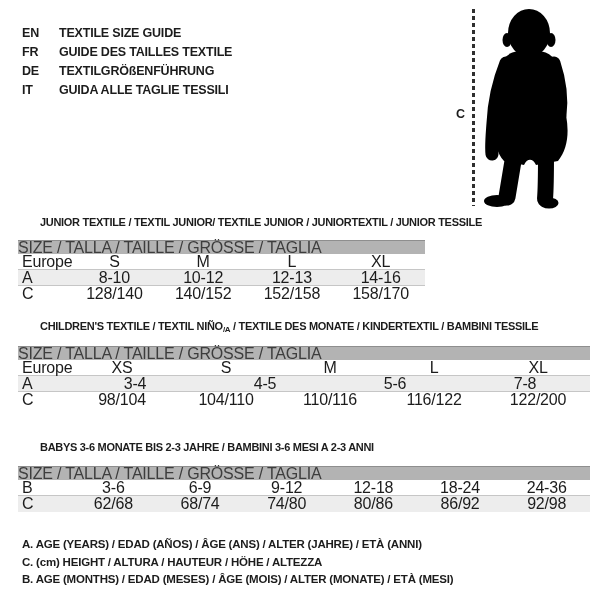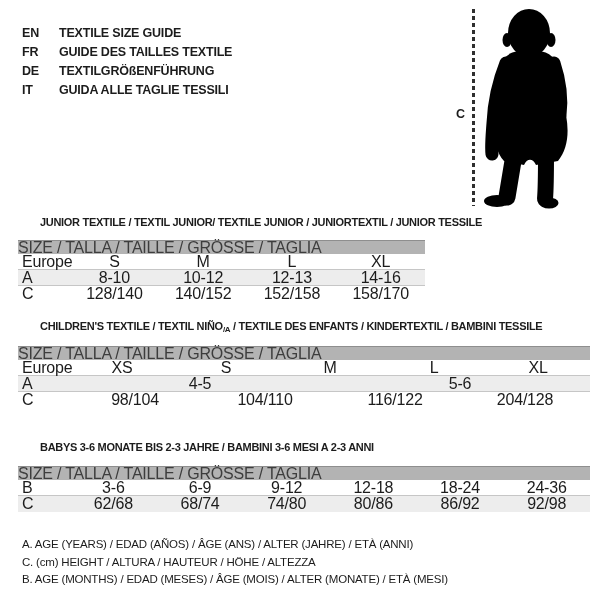--- a/index.html
+++ b/index.html
@@ -28,21 +28,21 @@
     box-sizing:border-box; letter-spacing:-0.2px; }
   .trow { display:flex; height:16px; line-height:15px; font-size:16px;
     border-bottom:1px solid #c6c6c6; box-sizing:border-box; letter-spacing:-0.2px; }
   .trow.last { border-bottom:none; }
   .trow.alt { background:#ededed; }
   .c0 { width:52px; padding-left:4px; box-sizing:border-box; }
   .cc { flex:1; text-align:center; }
   .w1 { width:407px; }
   .w2 { width:572px; }
   
-  .legend { position:absolute; left:22px; top:536px; font-weight:normal;
+  .legend { position:absolute; left:22px; top:536px; font-weight:bold;
     font-size:11.5px; letter-spacing:-0.2px; }
   .legend-line { height:17.5px; line-height:17.5px; white-space:nowrap; }
 </style>
 </head>
 <body>
 
 <div class="page">
 
   <div class="langs">
     <div class="lang-row">
@@ -103,43 +103,46 @@
     <div class="trow last">
       <span class="c0">C</span>
       <span class="cc">128/140</span>
       <span class="cc">140/152</span>
       <span class="cc">152/158</span>
       <span class="cc">158/170</span>
     </div>
   </div>
 
   <div class="tbl-title" style="top:320px;">
-    <span>CHILDREN'S TEXTILE / TEXTIL NIÑO</span><sub>/A</sub><span> / TEXTILE DES ENFANTS / KINDERTEXTIL / BAMBINI TESSILE</span>
+    <span>CHILDREN'S TEXTILE / TEXTIL NIÑO</span><sub>/A</sub><span> / TEXTILE DES MONATE / KINDERTEXTIL / BAMBINI TESSILE</span>
   </div>
   <div class="tbl w2" style="top:346px;">
     <div class="band w2">SIZE / TALLA / TAILLE / GRÖSSE / TAGLIA</div>
     <div class="trow">
       <span class="c0">Europe</span>
       <span class="cc">XS</span>
       <span class="cc">S</span>
       <span class="cc">M</span>
       <span class="cc">L</span>
       <span class="cc">XL</span>
     </div>
     <div class="trow alt">
       <span class="c0">A</span>
+      <span class="cc">3-4</span>
       <span class="cc">4-5</span>
       <span class="cc">5-6</span>
+      <span class="cc">7-8</span>
     </div>
     <div class="trow last">
       <span class="c0">C</span>
       <span class="cc">98/104</span>
       <span class="cc">104/110</span>
+      <span class="cc">110/116</span>
       <span class="cc">116/122</span>
-      <span class="cc">204/128</span>
+      <span class="cc">122/200</span>
     </div>
   </div>
 
   <div class="tbl-title" style="top:441px;text-align:center;">BABYS 3-6 MONATE BIS 2-3 JAHRE / BAMBINI 3-6 MESI A 2-3 ANNI</div>
   <div class="tbl w2" style="top:466px;">
     <div class="band w2">SIZE / TALLA / TAILLE / GRÖSSE / TAGLIA</div>
     <div class="trow">
       <span class="c0">B</span>
       <span class="cc">3-6</span>
       <span class="cc">6-9</span>

